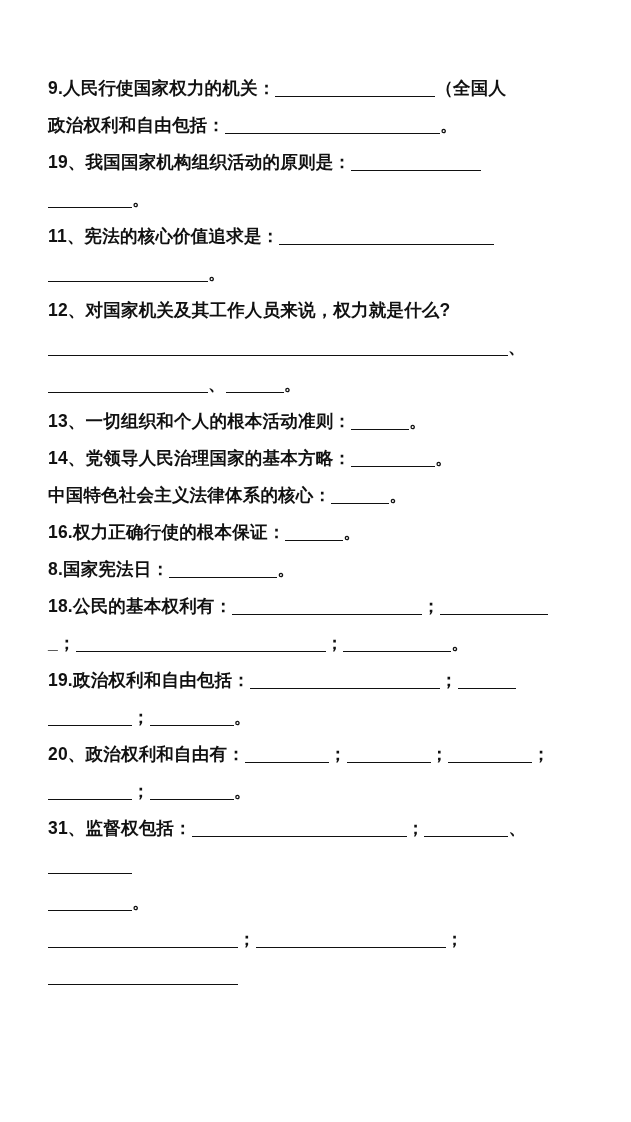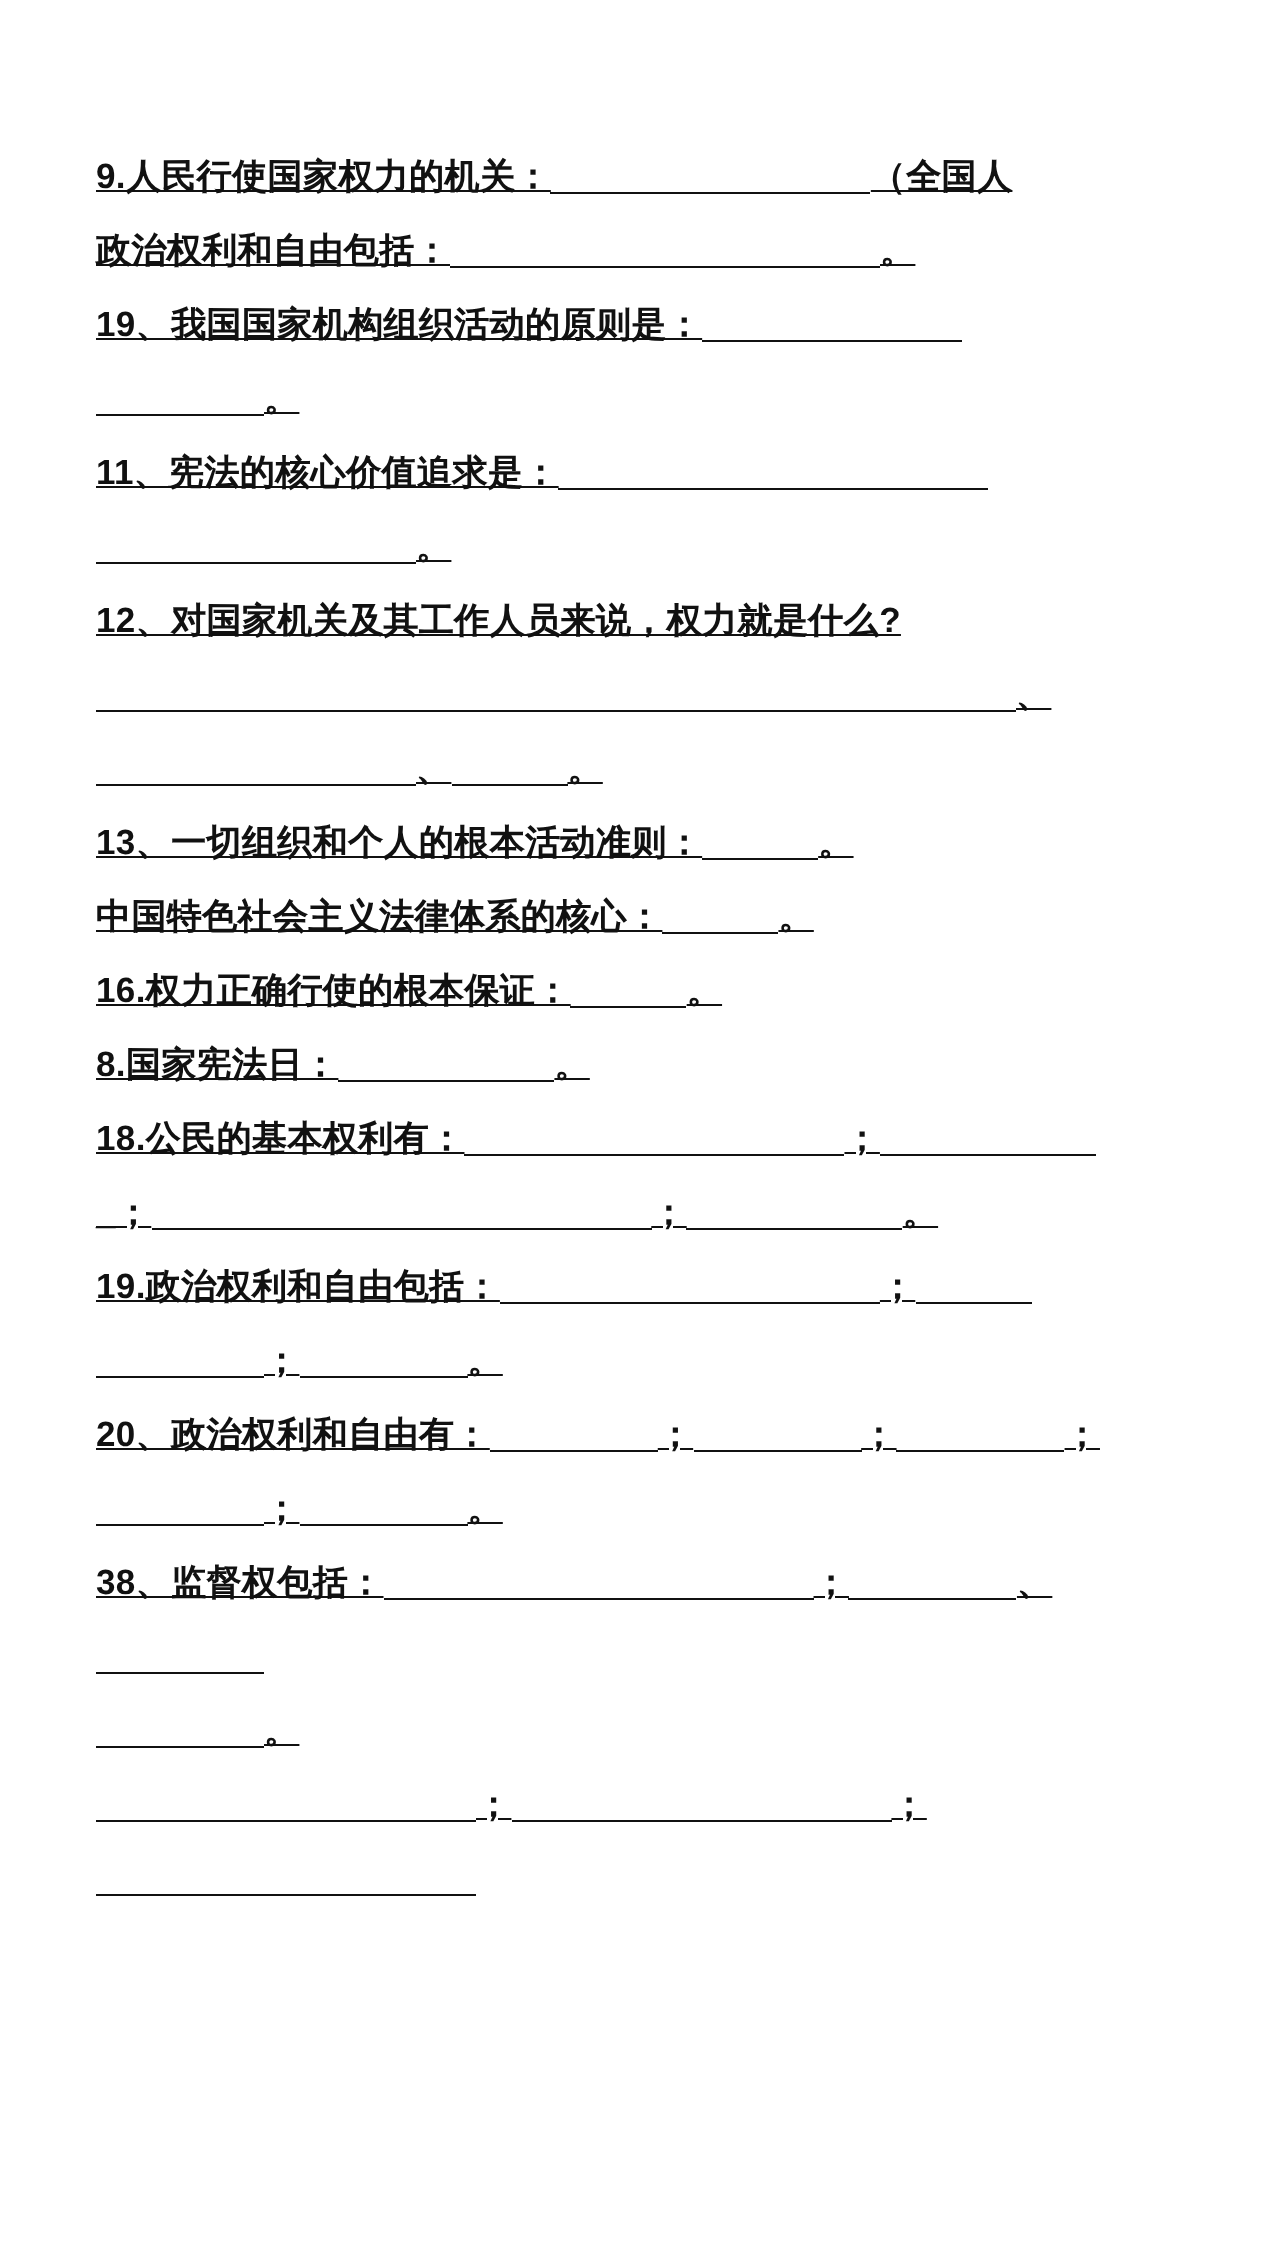--- a/index.html
+++ b/index.html
@@ -12,21 +12,20 @@
     height: 1122px;
     font-family: "Liberation Sans", "DejaVu Sans", sans-serif;
     color: #111111;
     overflow: hidden;
   }
   #doc {
     box-sizing: border-box;
     width: 631px;
     height: 1122px;
     padding: 70px 48px 0 48px;
-    text-decoration: underline;
   }
   .para {
     font-size: 17.5px;
     font-weight: bold;
     line-height: 37px;
     letter-spacing: 0.2px;
     word-break: break-all;
     margin: 0;
     padding: 0;
   }
@@ -53,25 +52,26 @@
     <div class="para"><span>9.人民行使国家权力的机关：</span><span class="blank b-xxl"></span><span>（全国人</span></div>
     <div class="para"><span>政治权利和自由包括：</span><span class="blank b-w2"></span><span>。</span></div>
     <div class="para"><span>19、我国国家机构组织活动的原则是：</span><span class="blank b-xl"></span></div>
     <div class="para"><span class="blank b-md"></span><span>。</span></div>
     <div class="para"><span>11、宪法的核心价值追求是：</span><span class="blank b-w2"></span></div>
     <div class="para"><span class="blank b-xxl"></span><span>。</span></div>
     <div class="para"><span>12、对国家机关及其工作人员来说，权力就是什么?</span></div>
     <div class="para"><span class="blank b-w6"></span><span>、</span></div>
     <div class="para"><span class="blank b-xxl"></span><span>、</span><span class="blank b-sm"></span><span>。</span></div>
     <div class="para"><span>13、一切组织和个人的根本活动准则：</span><span class="blank b-sm"></span><span>。</span></div>
+    <div class="para"><span>14、党领导人民治理国家的基本方略：</span><span class="blank b-md"></span><span>。</span></div>
     <div class="para"><span>中国特色社会主义法律体系的核心：</span><span class="blank b-sm"></span><span>。</span></div>
     <div class="para"><span>16.权力正确行使的根本保证：</span><span class="blank b-sm"></span><span>。</span></div>
     <div class="para"><span>8.国家宪法日：</span><span class="blank b-lg"></span><span>。</span></div>
     <div class="para"><span>18.公民的基本权利有：</span><span class="blank b-w1"></span><span>；</span><span class="blank b-lg"></span></div>
     <div class="para"><span>_；</span><span class="blank b-w3"></span><span>；</span><span class="blank b-lg"></span><span>。</span></div>
     <div class="para"><span>19.政治权利和自由包括：</span><span class="blank b-w1"></span><span>；</span><span class="blank b-sm"></span></div>
     <div class="para"><span class="blank b-md"></span><span>；</span><span class="blank b-md"></span><span>。</span></div>
     <div class="para"><span>20、政治权利和自由有：</span><span class="blank b-md"></span><span>；</span><span class="blank b-md"></span><span>；</span><span class="blank b-md"></span><span>；</span></div>
     <div class="para"><span class="blank b-md"></span><span>；</span><span class="blank b-md"></span><span>。</span></div>
-    <div class="para"><span>38、监督权包括：</span><span class="blank b-w2"></span><span>；</span><span class="blank b-md"></span><span>、</span><span class="blank b-md"></span></div>
+    <div class="para"><span>31、监督权包括：</span><span class="blank b-w2"></span><span>；</span><span class="blank b-md"></span><span>、</span><span class="blank b-md"></span></div>
     <div class="para"><span class="blank b-md"></span><span>。</span></div>
     <div class="para"><span class="blank b-w1"></span><span>；</span><span class="blank b-w1"></span><span>；</span><span class="blank b-w1"></span></div>
   </div>
 
 </body></html>

